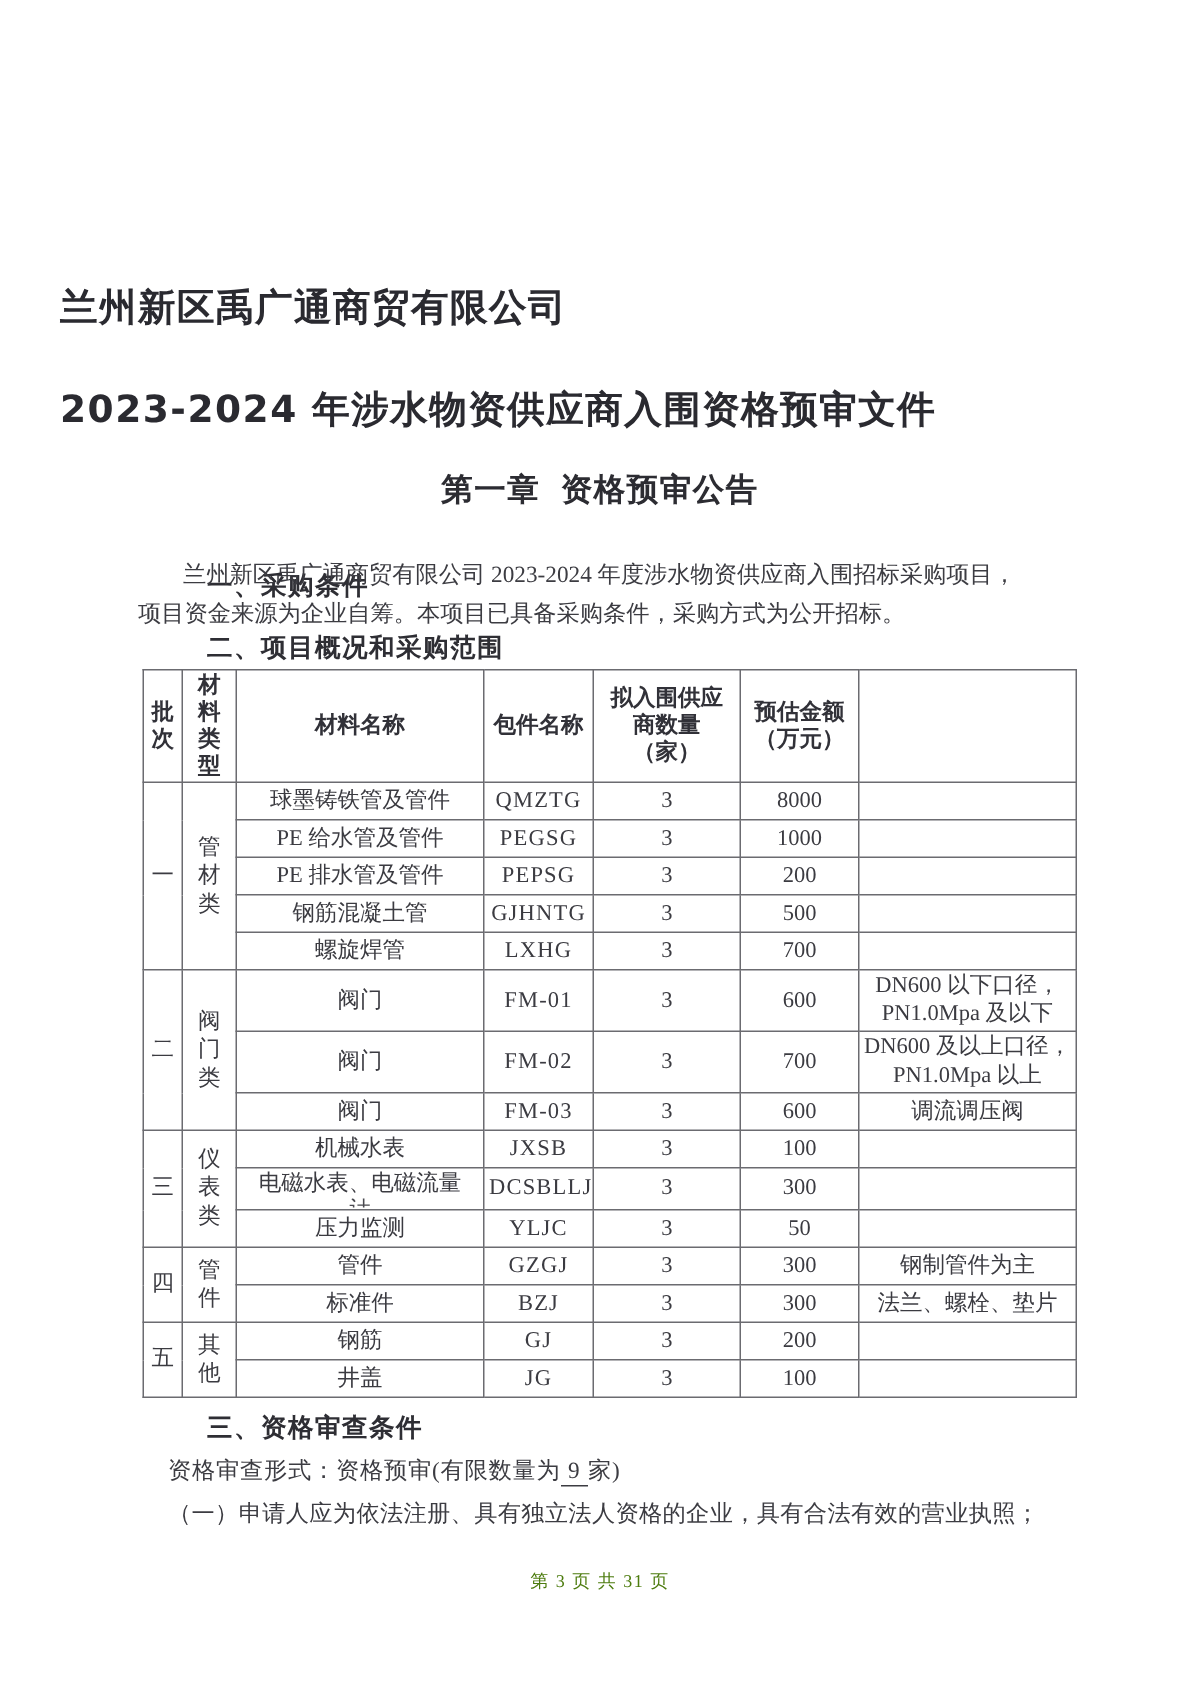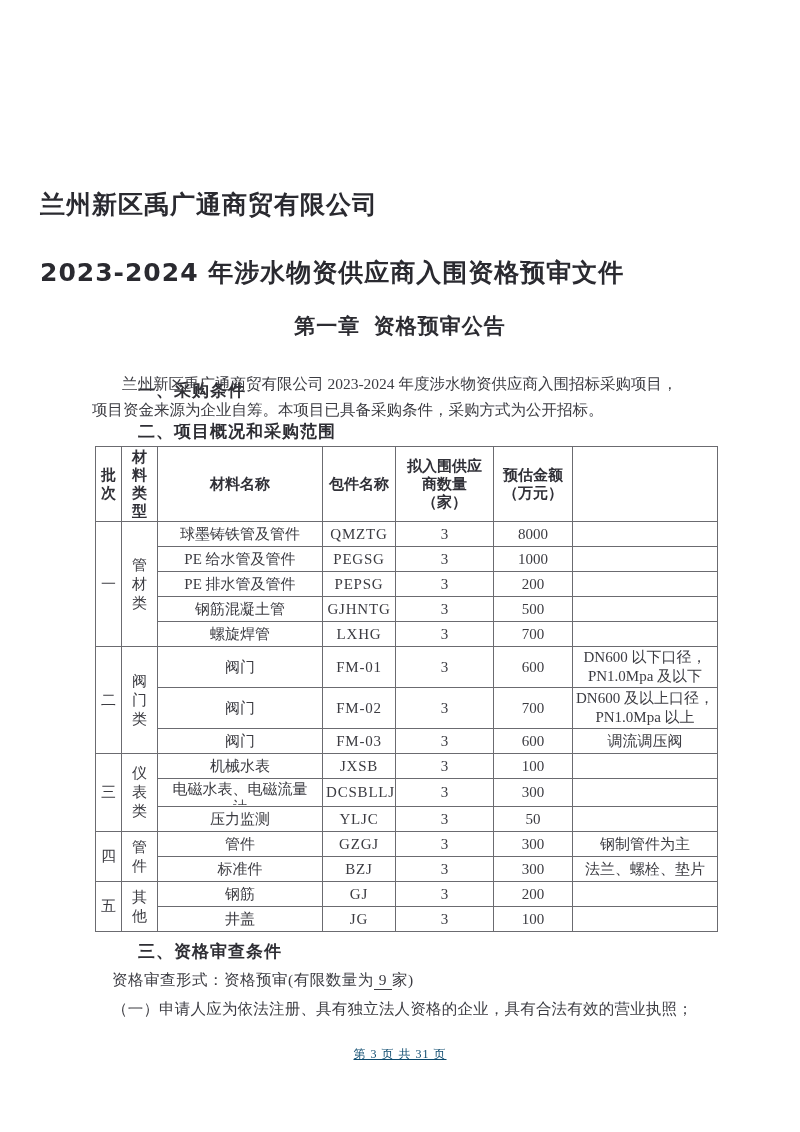--- a/index.html
+++ b/index.html
@@ -60,21 +60,21 @@
     margin:7px 0 0 20px; font-size:15.5px; color:#3c3c42; letter-spacing:0.5px;
   }
   .form-line .u {
     display:inline-block; padding:0 5px; border-bottom:1px solid #3c3c42;
   }
   .item-line {
     margin:8px 0 0 20px; font-size:15.5px; color:#3c3c42; letter-spacing:0.2px;
   }
   .footer {
     position:absolute; top:1046px; left:0; width:800px; text-align:center;
-    font-size:12px; color:#0c4a6e; letter-spacing:1px;text-decoration:underline;
+    font-size:12px; color:#4d7c0f; letter-spacing:1px;
   }
 </style>
 </head>
 <body>
 
 <div class="page">
 
   <div class="doc-title t1">兰州新区禹广通商贸有限公司</div>
   <div class="doc-title t2">2023-2024 年涉水物资供应商入围资格预审文件</div>
 

